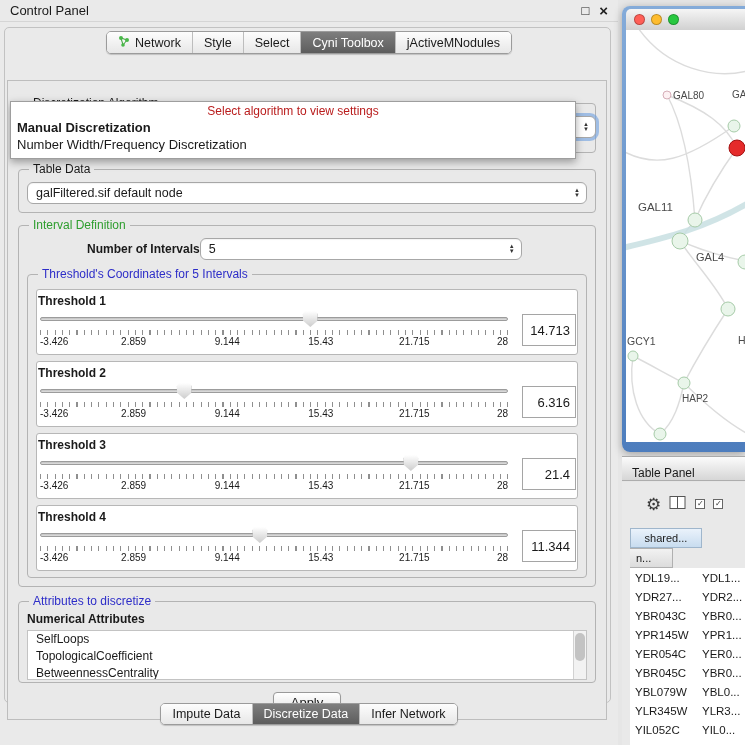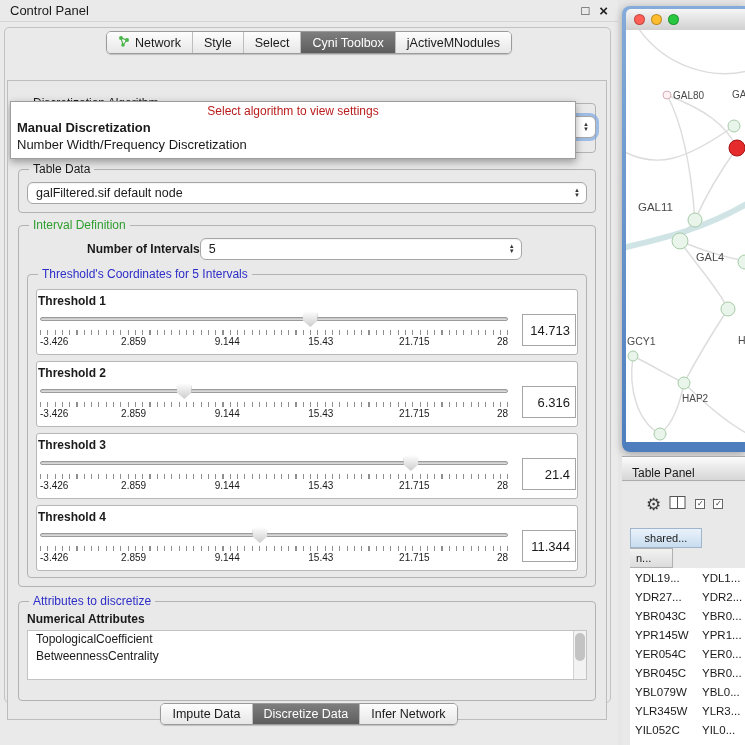--- a/index.html
+++ b/index.html
@@ -58,21 +58,21 @@
   .ticks{position:absolute;left:2px;right:2px;top:20px;height:5px;
      background:repeating-linear-gradient(90deg,#8f8f8f 0 1px,transparent 1px 7.3px);}
   .scale{position:absolute;left:2px;right:2px;top:26px;height:12px;font-size:10px;color:#1a1a1a;}
   .scale span{position:absolute;transform:translateX(-50%);white-space:nowrap;}
   .scale .s0{left:0;transform:none;}
   .scale .s1{left:20%;}.scale .s2{left:40%;}.scale .s3{left:60%;}.scale .s4{left:80%;}
   .scale .s5{left:auto;right:0;transform:none;}
   .valuebox{width:54px;height:32px;background:#fff;border:1px solid #a5a5a5;display:flex;align-items:center;
      justify-content:flex-end;padding-right:5px;font-size:13px;}
 
-  .attr-group{margin-top:14px;padding:10px 8px 20px;}
+  .attr-group{margin-top:14px;padding:10px 8px 2px;}
   .attr-list{position:relative;margin-top:4px;height:50px;background:#fff;border:1px solid #c3c3c3;overflow:hidden;}
   .attr-item{font-size:12px;line-height:17px;padding-left:8px;}
   .attr-scroll{position:absolute;right:0;top:0;bottom:0;width:13px;background:#f2f2f2;border-left:1px solid #d2d2d2;}
   .attr-thumb{position:absolute;left:1px;right:1px;top:2px;height:28px;background:#c3c3c3;border-radius:6px;}
 
   .apply-row{text-align:center;margin-top:9px;}
   .btn{display:inline-block;padding:2px 17px;font-size:13px;border:1px solid #9a9a9a;border-radius:4px;
      background:linear-gradient(#ffffff,#e2e2e2);box-shadow:0 1px 1px rgba(0,0,0,.12);}
 
   .bottom-tabbar{position:absolute;left:0;top:703px;width:618px;display:flex;justify-content:center;}
@@ -275,20 +275,21 @@
           </div>
         </div>
 
       </div>
     </div>
 
     <div class="groupbox attr-group">
       <span class="legend blue">Attributes to discretize</span>
       <div class="lbl-bold">Numerical Attributes</div>
       <div class="attr-list">
+        <div class="attr-item">SelfLoops</div>
         <div class="attr-item">TopologicalCoefficient</div>
         <div class="attr-item">BetweennessCentrality</div>
         <div class="attr-scroll">
           <div class="attr-thumb"></div>
         </div>
       </div>
     </div>
 
     <div class="apply-row">
       <span class="btn">Apply</span>

